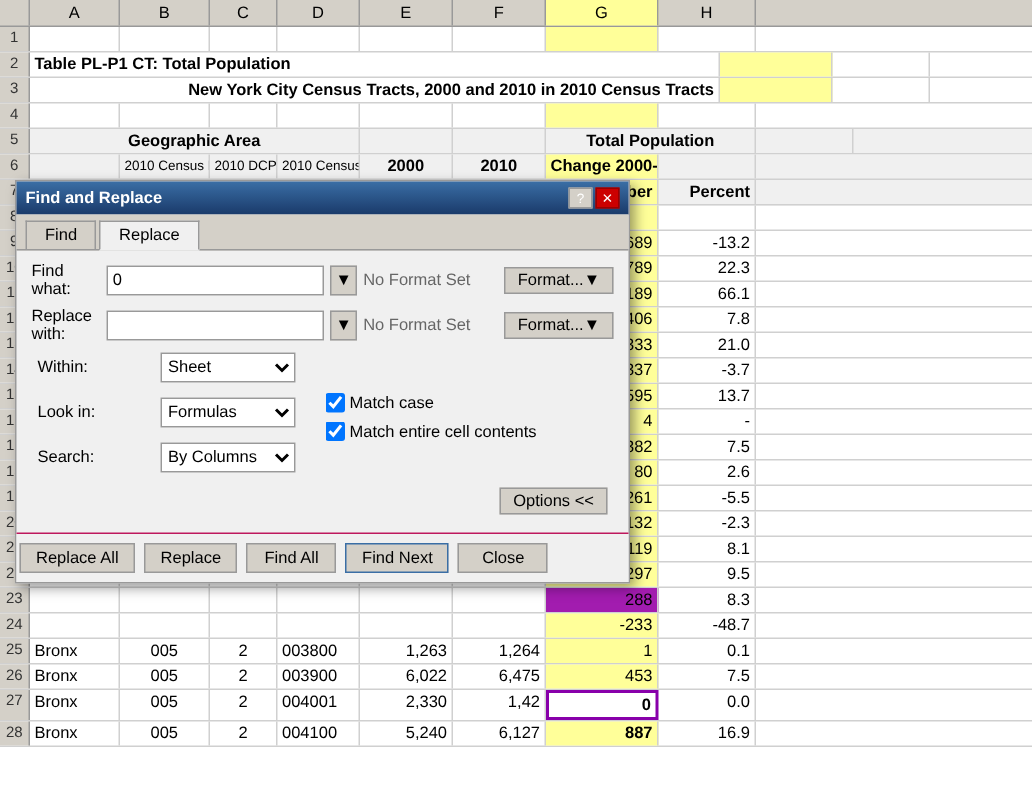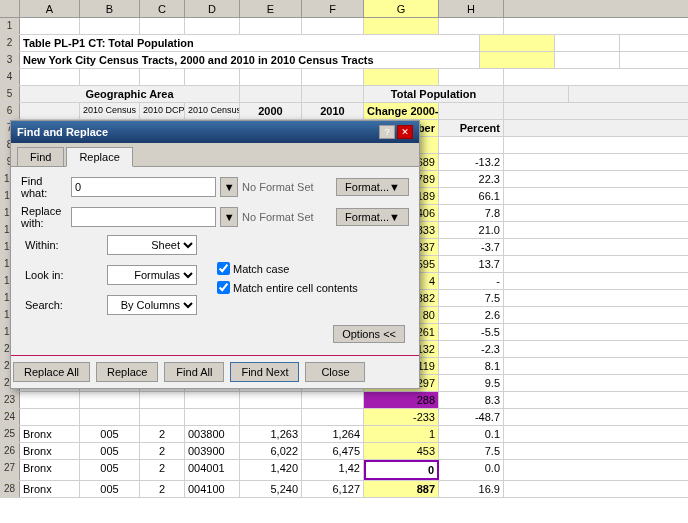--- a/index.html
+++ b/index.html
@@ -206,21 +206,20 @@
       margin-bottom: 6px;
       gap: 7px;
     }
 
     .dialog-select {
       width: 90px;
       height: 20px;
       border: 1px solid #999;
       background: white;
       font-size: 11px;
-      text-align: right;
     }
 
     .checkbox-label {
       display: flex;
       align-items: center;
       gap: 3px;
       font-size: 11px;
     }
 
     .options-btn {
@@ -299,21 +298,21 @@
 
   <div class="row">
     <div class="row-num">2</div>
     <div class="cell cw-a cell-bold" style="width:460px;min-width:460px;">Table PL-P1 CT:  Total Population</div>
     <div class="cell cw-g" style="background:#ffff99;"></div>
     <div class="cell cw-h"></div>
   </div>
 
   <div class="row">
     <div class="row-num">3</div>
-    <div class="cell cell-bold" style="width:460px;min-width:460px;">New York City Census Tracts, 2000 and 2010 in 2010 Census Tracts</div>
+    <div class="cell cell-bold" style="width:460px;min-width:460px;text-align:right;">New York City Census Tracts, 2000 and 2010 in 2010 Census Tracts</div>
     <div class="cell cw-g" style="background:#ffff99;"></div>
     <div class="cell cw-h"></div>
   </div>
 
   <div class="row">
     <div class="row-num">4</div>
     <div class="cell cw-a"></div>
     <div class="cell cw-b"></div>
     <div class="cell cw-c"></div>
     <div class="cell cw-d"></div>
@@ -583,21 +582,21 @@
     <div class="cell cw-g cell-right" style="background:#ffff99;">453</div>
     <div class="cell cw-h cell-right">7.5</div>
   </div>
 
   <div class="row" style="background:#fff;">
     <div class="row-num" style="background:#d4d0c8;">27</div>
     <div class="cell cw-a">Bronx</div>
     <div class="cell cw-b cell-center">005</div>
     <div class="cell cw-c cell-center">2</div>
     <div class="cell cw-d">004001</div>
-    <div class="cell cw-e cell-right">1,420</div>
+    <div class="cell cw-e cell-right">2,330</div>
     <div class="cell cw-f cell-right">1,42</div>
     <div class="cell cw-g cell-right" style="background:#fff;border:2px solid #8800aa;font-weight:bold;">0</div>
     <div class="cell cw-h cell-right">0.0</div>
   </div>
 
   <div class="row">
     <div class="row-num">28</div>
     <div class="cell cw-a">Bronx</div>
     <div class="cell cw-b cell-center">005</div>
     <div class="cell cw-c cell-center">2</div>

